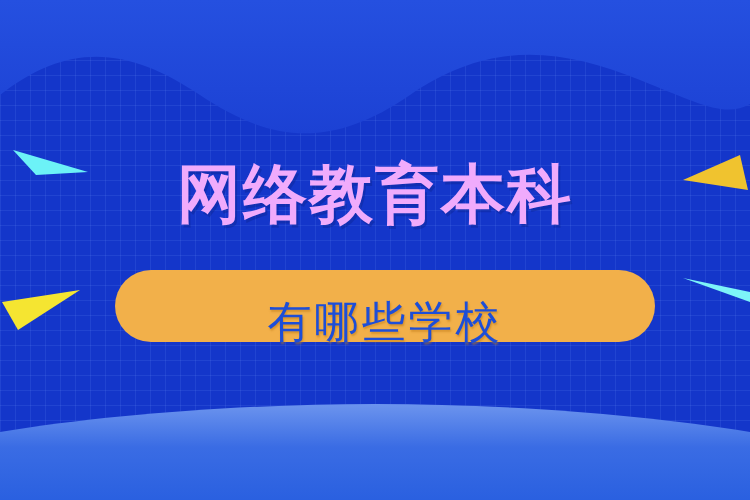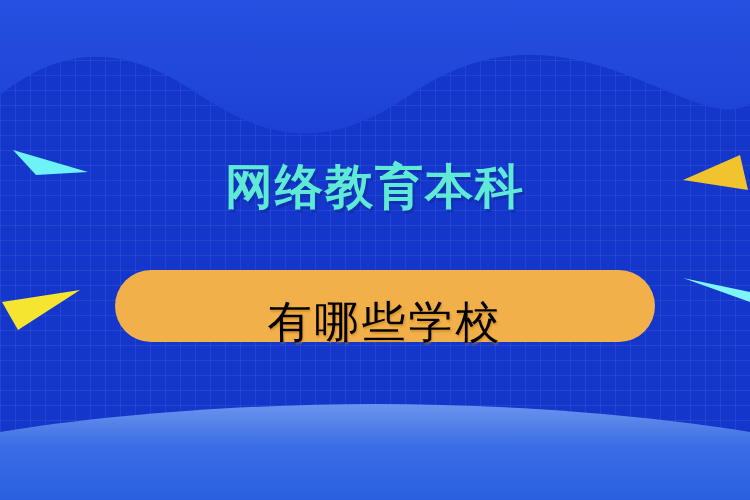--- a/index.html
+++ b/index.html
@@ -44,24 +44,24 @@
     left: 0;
     top: 162px;
     width: 750px;
     text-align: center;
     z-index: 6;
   }
   .title {
     display: inline-block;
     font-family: "DejaVu Sans", "Liberation Sans", sans-serif;
     font-weight: 700;
-    font-size: 48px;
+    font-size: 64px;
     line-height: 1;
     letter-spacing: 2px;
-    color: #5eead4;
+    color: #f0abfc;
     text-shadow: 2px 3px 0 rgba(10, 34, 140, 0.38);
     white-space: nowrap;
   }
 
   
   .pill {
     position: absolute;
     left: 115px;
     top: 270px;
     width: 540px;
@@ -72,21 +72,21 @@
     align-items: center;
     justify-content: center;
     z-index: 6;
   }
   .pill-text {
     font-family: "DejaVu Sans", "Liberation Sans", sans-serif;
     font-weight: 400;
     font-size: 44px;
     line-height: 1;
     letter-spacing: 3px;
-    color: #000000;
+    color: #1d4ed8;
     text-shadow: 1px 2px 2px rgba(190, 120, 20, 0.55);
     white-space: nowrap;
     margin-top: 32px;
   }
 </style>
 </head>
 <body>
 
 <div class="banner">
 

